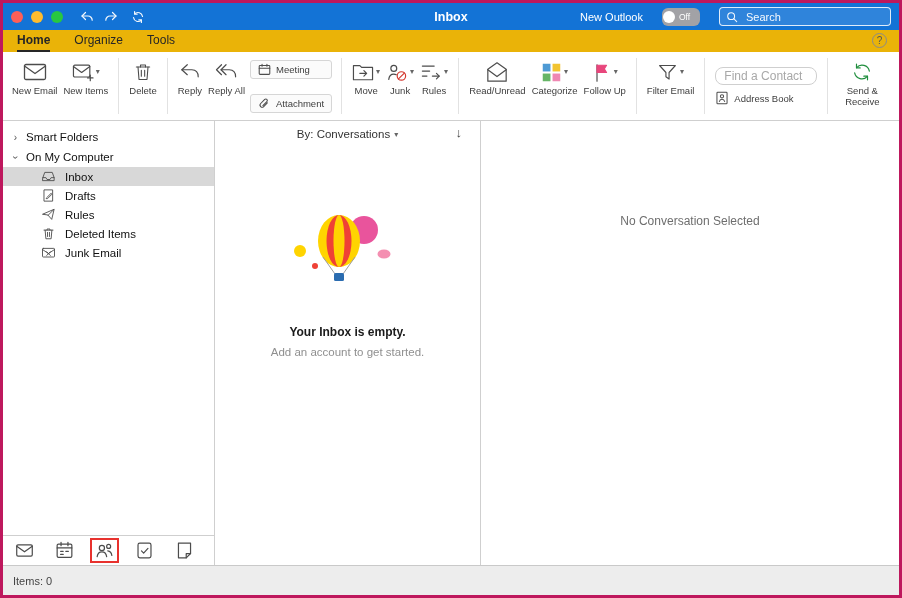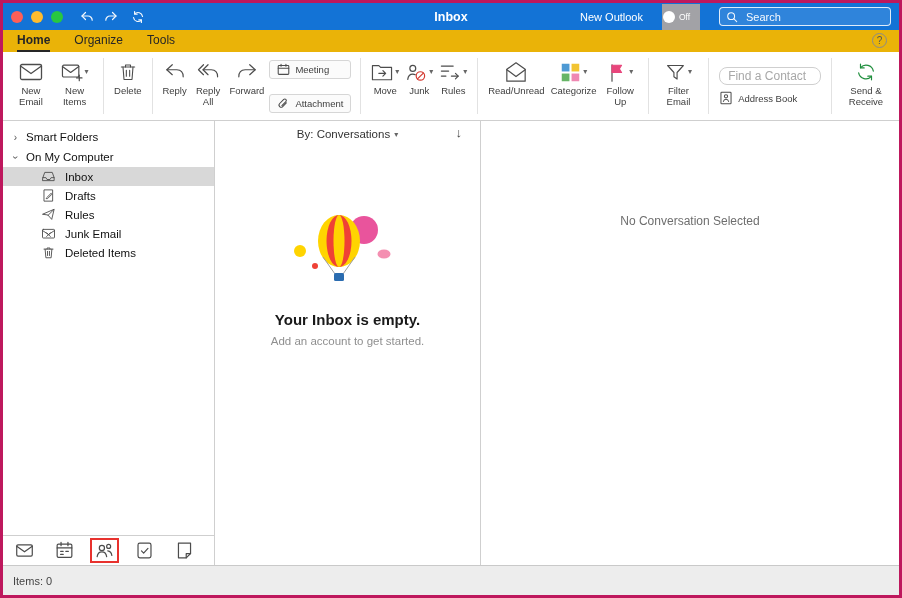--- a/index.html
+++ b/index.html
@@ -9,21 +9,21 @@
   
   .titlebar{height:27px;background:#1373d6;display:flex;align-items:center;padding:0 8px;position:relative;flex:0 0 auto;}
   .lights{display:flex;gap:8px;align-items:center;}
   .light{width:12px;height:12px;border-radius:50%;}
   .l-red{background:#ff5f57;}.l-yellow{background:#febc2e;}.l-green{background:#28c840;}
   .tb-tools{display:flex;gap:12px;margin-left:16px;align-items:center;}
   .tb-tools svg{display:block;}
   .tb-title{position:absolute;left:0;right:0;text-align:center;color:#fff;font-weight:bold;font-size:12.5px;pointer-events:none;}
   .tb-right{margin-left:auto;display:flex;align-items:center;gap:19px;z-index:1;}
   .no-label{color:#fff;font-size:11px;}
-  .toggle{width:38px;height:26px;border-radius:0;background:#a2a2a6;display:flex;align-items:center;}
+  .toggle{width:38px;height:18px;border-radius:6px;background:#a2a2a6;display:flex;align-items:center;}
   .knob{width:12px;height:12px;border-radius:50%;background:#fff;margin-left:1px;}
   .toggle-label{color:#fff;font-size:8.5px;margin-left:4px;}
   .searchbox{display:flex;align-items:center;gap:6px;width:158px;height:17px;border:1px solid rgba(255,255,255,.85);
     border-radius:4px;background:rgba(255,255,255,.12);padding:0 6px;}
   .searchbox input{flex:1;min-width:0;background:transparent;border:none;outline:none;color:#fff;font-size:11px;font-family:inherit;}
   .searchbox input::placeholder{color:rgba(255,255,255,.95);}
 
   
   .tabrow{height:22px;display:flex;align-items:flex-end;padding:0 14px;gap:24px;background:#eab308;position:relative;flex:0 0 auto;}
   .tab{font-size:12px;color:#262626;padding-bottom:3px;border-bottom:2px solid transparent;}
@@ -61,21 +61,21 @@
   .bottombar{margin-top:auto;border-top:1px solid #cfcfcf;height:29px;display:flex;align-items:center;padding:0 12px;gap:21px;flex:0 0 auto;}
   .bicon{display:flex;align-items:center;justify-content:center;}
   .annot{border:2px solid #e8322e;padding:1px 3px;display:flex;align-items:center;justify-content:center;margin:0 -5px;}
 
   .listpane{width:266px;flex:0 0 266px;border-right:1px solid #cfcfcf;display:flex;flex-direction:column;align-items:center;
     position:relative;box-sizing:border-box;}
   .listheader{width:100%;height:26px;display:flex;align-items:center;justify-content:center;gap:4px;font-size:11.5px;color:#333;
     position:relative;box-sizing:border-box;}
   .sortarrow{position:absolute;right:18px;top:4px;font-size:13px;color:#444;}
   .empty{display:flex;flex-direction:column;align-items:center;margin-top:62px;}
-  .empty-title{font-size:15px;font-weight:bold;color:#1a1a1a;margin-top:10px;}
+  .empty-title{font-size:12px;font-weight:bold;color:#1a1a1a;margin-top:24px;}
   .empty-sub{font-size:11.5px;color:#8f8f8f;margin-top:7px;}
 
   .readingpane{flex:1;display:flex;justify-content:center;align-items:flex-start;padding-top:93px;font-size:12px;color:#6e6e6e;}
 
   .statusbar{height:30px;background:#ededed;border-top:1px solid #c9c9c9;display:flex;align-items:center;padding:0 10px;
     font-size:11px;color:#444;flex:0 0 auto;box-sizing:border-box;}
 </style>
 </head>
 <body>
 
@@ -189,29 +189,20 @@
       <span class="ric">
           <svg class="ic" width="23" height="20" viewBox="0 0 24 22">
         <path d="M6.5 3L1 8.5 6.5 14"></path>
             <path d="M11.5 3L6 8.5l5.5 5.5"></path>
             <path d="M6 8.5h9c4.4 0 7 2.9 7 7.8"></path>
           </svg>
         </span>
       <span>Reply All</span>
     </div>
 
-    <div class="rbtn">
-      <span class="ric">
-          <svg class="ic" width="22" height="20" viewBox="0 0 24 22">
-        <path d="M15 3l6 5.5-6 5.5"></path>
-            <path d="M21 8.5H10c-4.4 0-7 2.9-7 7.8"></path>
-          </svg>
-        </span>
-      <span>Forward</span>
-    </div>
 
     <div class="stackcol">
       <span class="sbtn">
         <svg class="ic" width="13" height="13" viewBox="0 0 16 16">
           <rect x="1.5" y="3" width="13" height="11" rx="1"></rect>
             <path d="M1.5 6.5h13M5 1.5V4M11 1.5V4"></path>
           </svg>
         <span>Meeting</span>
       </span>
       <span class="sbtn">
@@ -369,34 +360,34 @@
       </div>
       <div class="folderrow">
         <svg class="ic" width="15" height="15" viewBox="0 0 20 20" style="stroke-width:1.2">
           <path d="M2.5 9.5L17.5 3l-3.2 13.5L9.5 11z"></path>
             <path d="M9.5 11l7-7"></path>
           </svg>
         <span>Rules</span>
       </div>
       <div class="folderrow">
         <svg class="ic" width="15" height="15" viewBox="0 0 20 20" style="stroke-width:1.2">
-          <rect x="2" y="4.5" width="16" height="11.5" rx="1"></rect>
-            <path d="M2 6l8 5.5L18 6"></path>
-            <path d="M7.5 9l5 5M12.5 9l-5 5"></path>
-          </svg>
-        <span>Junk Email</span>
-      </div>
-      <div class="folderrow">
-        <svg class="ic" width="15" height="15" viewBox="0 0 20 20" style="stroke-width:1.2">
           <path d="M4 5.5h12"></path>
             <path d="M8 5.5V4h4v1.5"></path>
             <path d="M5.5 5.5l1 11.5h7l1-11.5"></path>
             <path d="M8.7 8.5v5.5M11.3 8.5v5.5"></path>
           </svg>
         <span>Deleted Items</span>
+      </div>
+      <div class="folderrow">
+        <svg class="ic" width="15" height="15" viewBox="0 0 20 20" style="stroke-width:1.2">
+          <rect x="2" y="4.5" width="16" height="11.5" rx="1"></rect>
+            <path d="M2 6l8 5.5L18 6"></path>
+            <path d="M7.5 9l5 5M12.5 9l-5 5"></path>
+          </svg>
+        <span>Junk Email</span>
       </div>
 
       <div class="bottombar">
         <span class="bicon">
           <svg class="ic" width="19" height="19" viewBox="0 0 22 22" style="stroke-width:1.4">
             <rect x="2" y="4.5" width="18" height="13" rx="1.5"></rect>
               <path d="M2 6l9 6.5L20 6"></path>
             </svg>
         </span>
         <span class="bicon">

